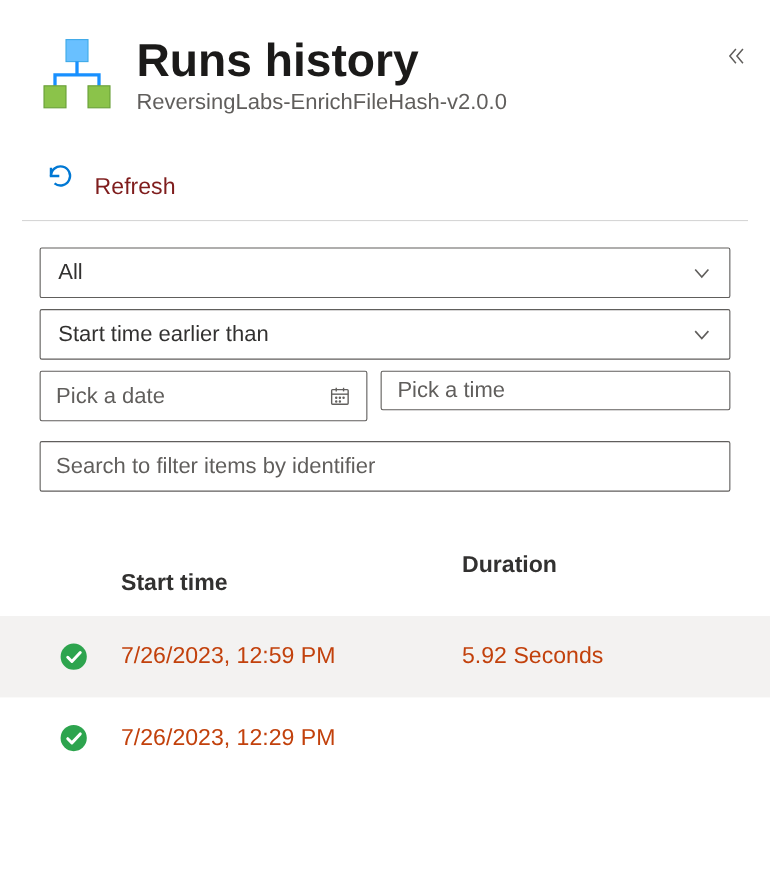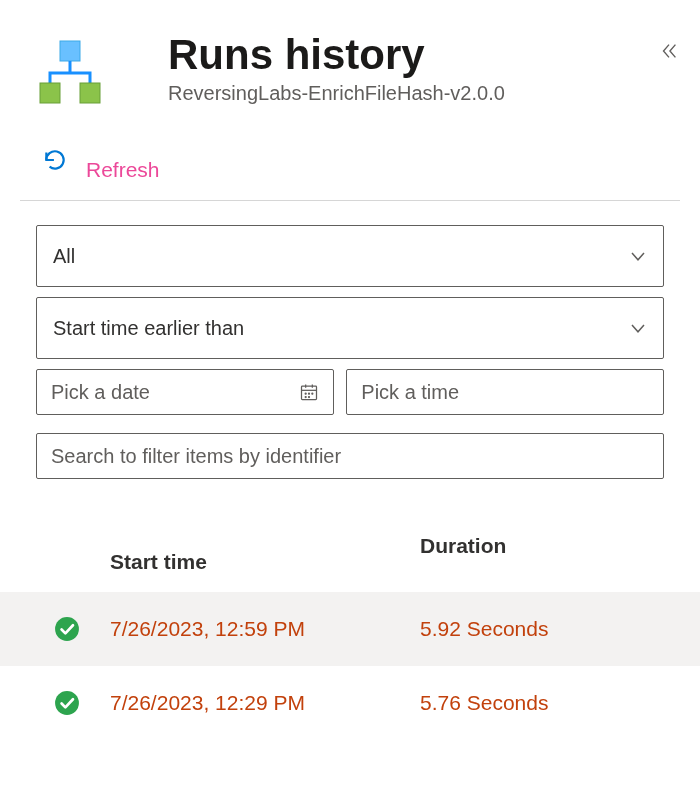--- a/index.html
+++ b/index.html
@@ -8,24 +8,23 @@
       padding: 0;
     }
     body {
       font-family: "Segoe UI", -apple-system, sans-serif;
       background: #ffffff;
       width: 700px;
       color: #323130;
     }
     .header {
       display: flex;
-      align-items: flex-end;
+      align-items: flex-start;
       padding: 32px 36px 18px 36px;
       position: relative;
-      gap: 44px;
     }
     .header-icon {
       width: 68px;
       height: 68px;
       margin-right: 20px;
       flex-shrink: 0;
     }
     .header-text {
       flex: 1;
     }
@@ -54,38 +53,38 @@
       align-items: center;
       padding: 14px 36px 18px 42px;
       gap: 18px;
     }
     .refresh-icon {
       width: 26px;
       height: 26px;
     }
     .refresh-label {
       font-size: 21px;
-      color: #ec4899;
+      color: #7f1d1d;
       margin-top: 21px;
     }
     .divider {
       height: 1px;
       background: #d6d6d6;
       margin: 0 20px 0 20px;
     }
     .filters {
       padding: 24px 36px 10px 36px;
       display: flex;
       flex-direction: column;
       gap: 10px;
     }
     .select-box {
       border: 1px solid #605e5c;
       border-radius: 2px;
-      height: 62px;
+      height: 46px;
       display: flex;
       align-items: center;
       justify-content: space-between;
       padding: 0 16px;
       font-size: 20px;
       color: #323130;
       cursor: pointer;
       background: #fff;
     }
     .chevron {
@@ -107,21 +106,21 @@
       padding: 0 14px;
       font-size: 20px;
       color: #605e5c;
       cursor: pointer;
       background: #fff;
     }
     .time-box {
       flex: 1;
       border: 1px solid #605e5c;
       border-radius: 2px;
-      height: 46px;
+      height: 36px;
       display: flex;
       align-items: center;
       padding: 0 14px;
       font-size: 20px;
       color: #605e5c;
       cursor: pointer;
       background: #fff;
     }
     .search-row {
       padding: 8px 36px 11px 36px;
@@ -284,15 +283,14 @@
   </div>
 
   <div class="table-row">
     <span class="status-icon">
       <svg viewBox="0 0 24 24" width="26" height="26">
         <circle cx="12" cy="12" r="11" fill="#2da44e"></circle>
         <path d="M7 12.5 L10.5 16 L17.5 8.5" stroke="#ffffff" stroke-width="2.5" fill="none" stroke-linecap="round" stroke-linejoin="round"></path>
       </svg>
     </span>
     <div class="cell-start">7/26/2023, 12:29 PM</div>
-    <div class="cell-duration">5.76 Seconds</div>
   </div>
 </div>
 
 </body></html>

